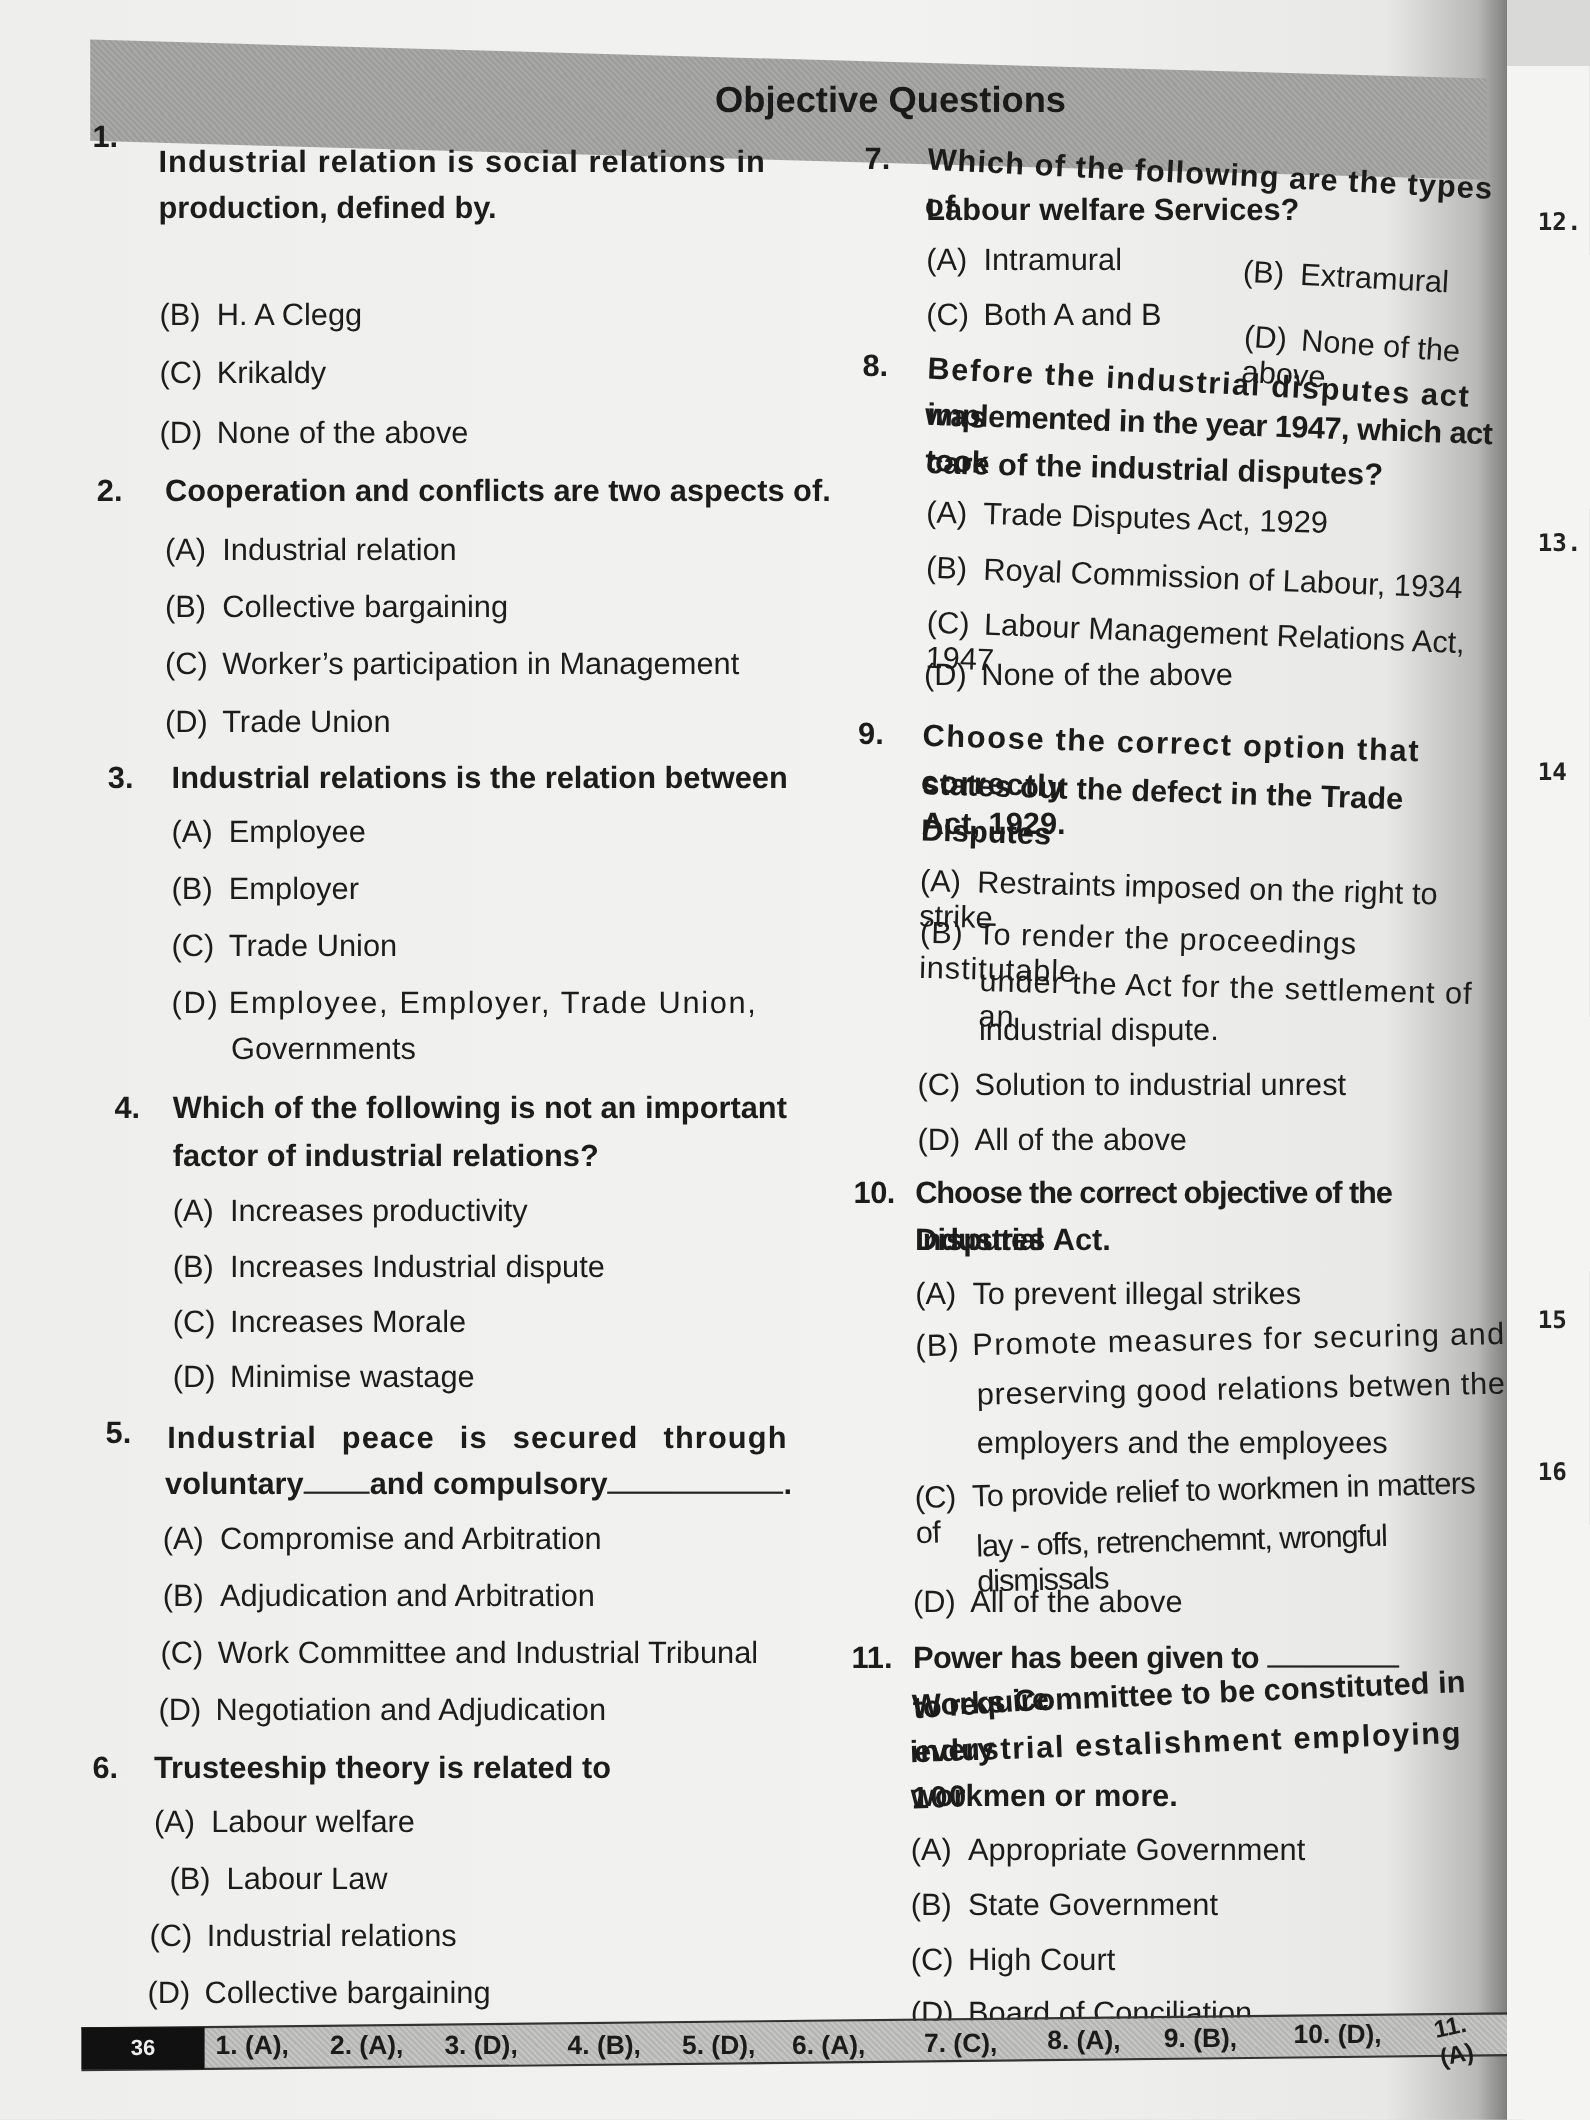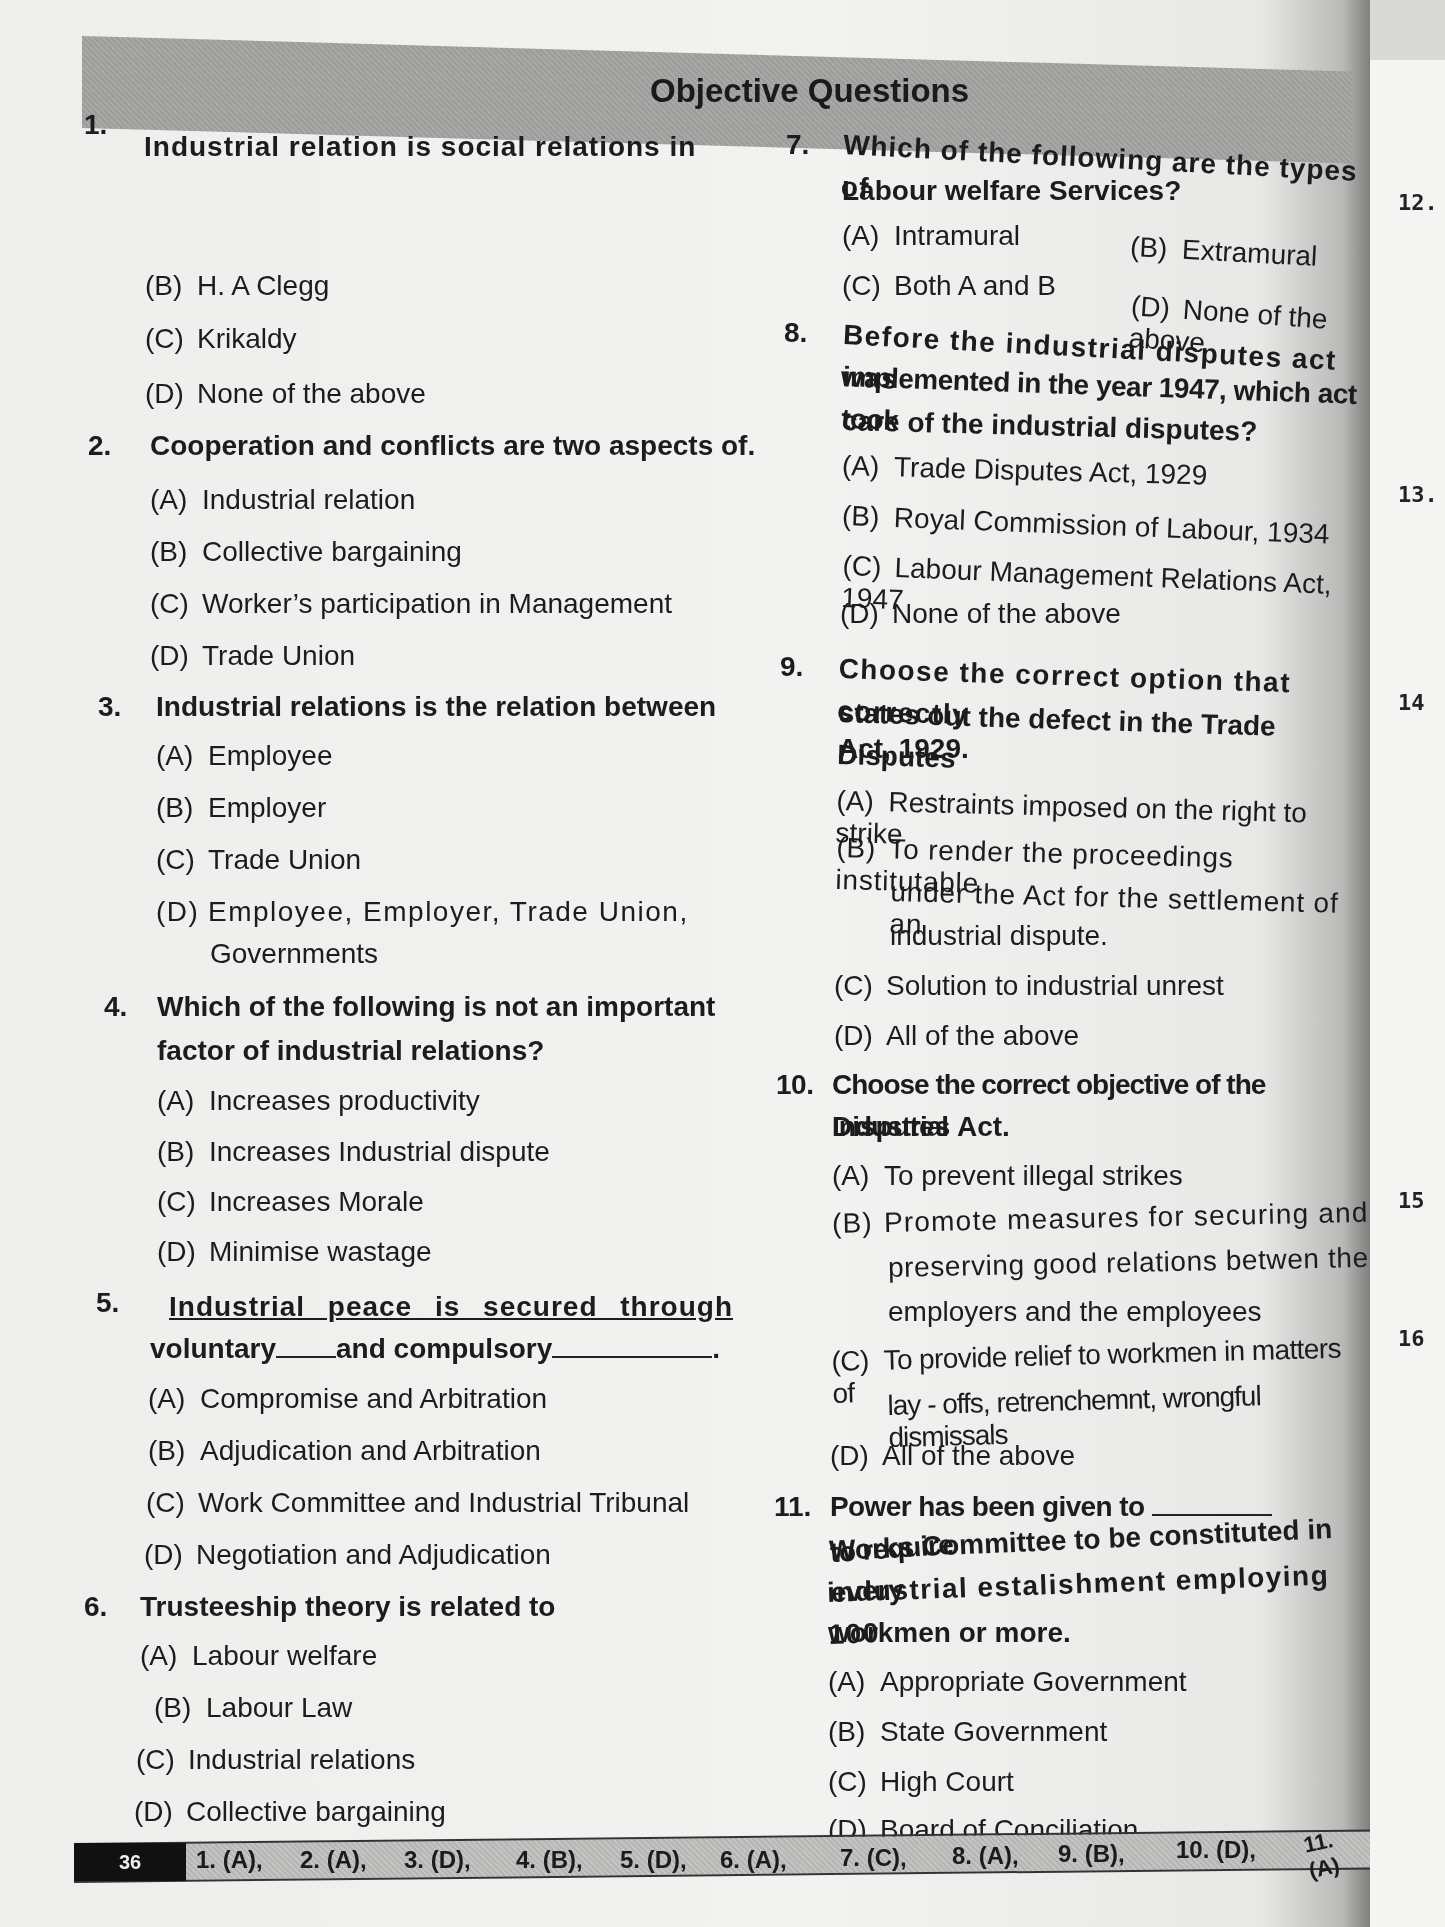--- a/index.html
+++ b/index.html
@@ -23,20 +23,21 @@
 <body>
 
 <div class="page">
   <div class="header-band"></div>
   <div class="title">Objective Questions</div>
 
   <div class="q" style="left:84px;top:104px;">
     <span class="qnum" style="left:0;top:0;">1.</span>
   </div>
   <div class="q qtext" style="left:144px;top:126px;letter-spacing:1px;">Industrial relation is social relations in</div>
+  <div class="q qtext" style="left:144px;top:168px;">production, defined by.</div>
   <div class="opt" style="left:145px;top:270px;"><span class="lbl">(B)</span><span>H. A Clegg</span></div>
   <div class="opt" style="left:145px;top:323px;"><span class="lbl">(C)</span><span>Krikaldy</span></div>
   <div class="opt" style="left:145px;top:378px;"><span class="lbl">(D)</span><span>None of the above</span></div>
 
   <div class="q qtext" style="left:88px;top:425px;">2.</div>
   <div class="q qtext" style="left:150px;top:425px;">Cooperation and conflicts are two aspects of.</div>
   <div class="opt" style="left:150px;top:484px;"><span class="lbl">(A)</span><span>Industrial relation</span></div>
   <div class="opt" style="left:150px;top:536px;"><span class="lbl">(B)</span><span>Collective bargaining</span></div>
   <div class="opt" style="left:150px;top:588px;"><span class="lbl">(C)</span><span>Worker’s participation in Management</span></div>
   <div class="opt" style="left:150px;top:640px;"><span class="lbl">(D)</span><span>Trade Union</span></div>
@@ -51,21 +52,21 @@
 
   <div class="q qtext" style="left:104px;top:986px;">4.</div>
   <div class="q qtext" style="left:157px;top:986px;">Which of the following is not an important</div>
   <div class="q qtext" style="left:157px;top:1030px;">factor of industrial relations?</div>
   <div class="opt" style="left:157px;top:1085px;"><span class="lbl">(A)</span><span>Increases productivity</span></div>
   <div class="opt" style="left:157px;top:1136px;"><span class="lbl">(B)</span><span>Increases Industrial dispute</span></div>
   <div class="opt" style="left:157px;top:1186px;"><span class="lbl">(C)</span><span>Increases Morale</span></div>
   <div class="opt" style="left:157px;top:1236px;"><span class="lbl">(D)</span><span>Minimise wastage</span></div>
 
   <div class="q qtext" style="left:96px;top:1282px;">5.</div>
-  <div class="q qtext" style="left:169px;top:1286px;word-spacing:14px;letter-spacing:1px;text-decoration:underline;">Industrial peace is secured through</div>
+  <div class="q qtext" style="left:152px;top:1286px;word-spacing:14px;letter-spacing:1px;">Industrial peace is secured through</div>
   <div class="q qtext" style="left:150px;top:1328px;">
     <span>voluntary</span><span class="blank" style="width:60px;"></span><span>and compulsory</span><span class="blank" style="width:160px;"></span><span>.</span>
   </div>
   <div class="opt" style="left:148px;top:1383px;"><span class="lbl">(A)</span><span>Compromise and Arbitration</span></div>
   <div class="opt" style="left:148px;top:1435px;"><span class="lbl">(B)</span><span>Adjudication and Arbitration</span></div>
   <div class="opt" style="left:146px;top:1487px;"><span class="lbl">(C)</span><span>Work Committee and Industrial Tribunal</span></div>
   <div class="opt" style="left:144px;top:1539px;"><span class="lbl">(D)</span><span>Negotiation and Adjudication</span></div>
 
   <div class="q qtext" style="left:84px;top:1586px;">6.</div>
   <div class="q qtext" style="left:140px;top:1586px;">Trusteeship theory is related to</div>

